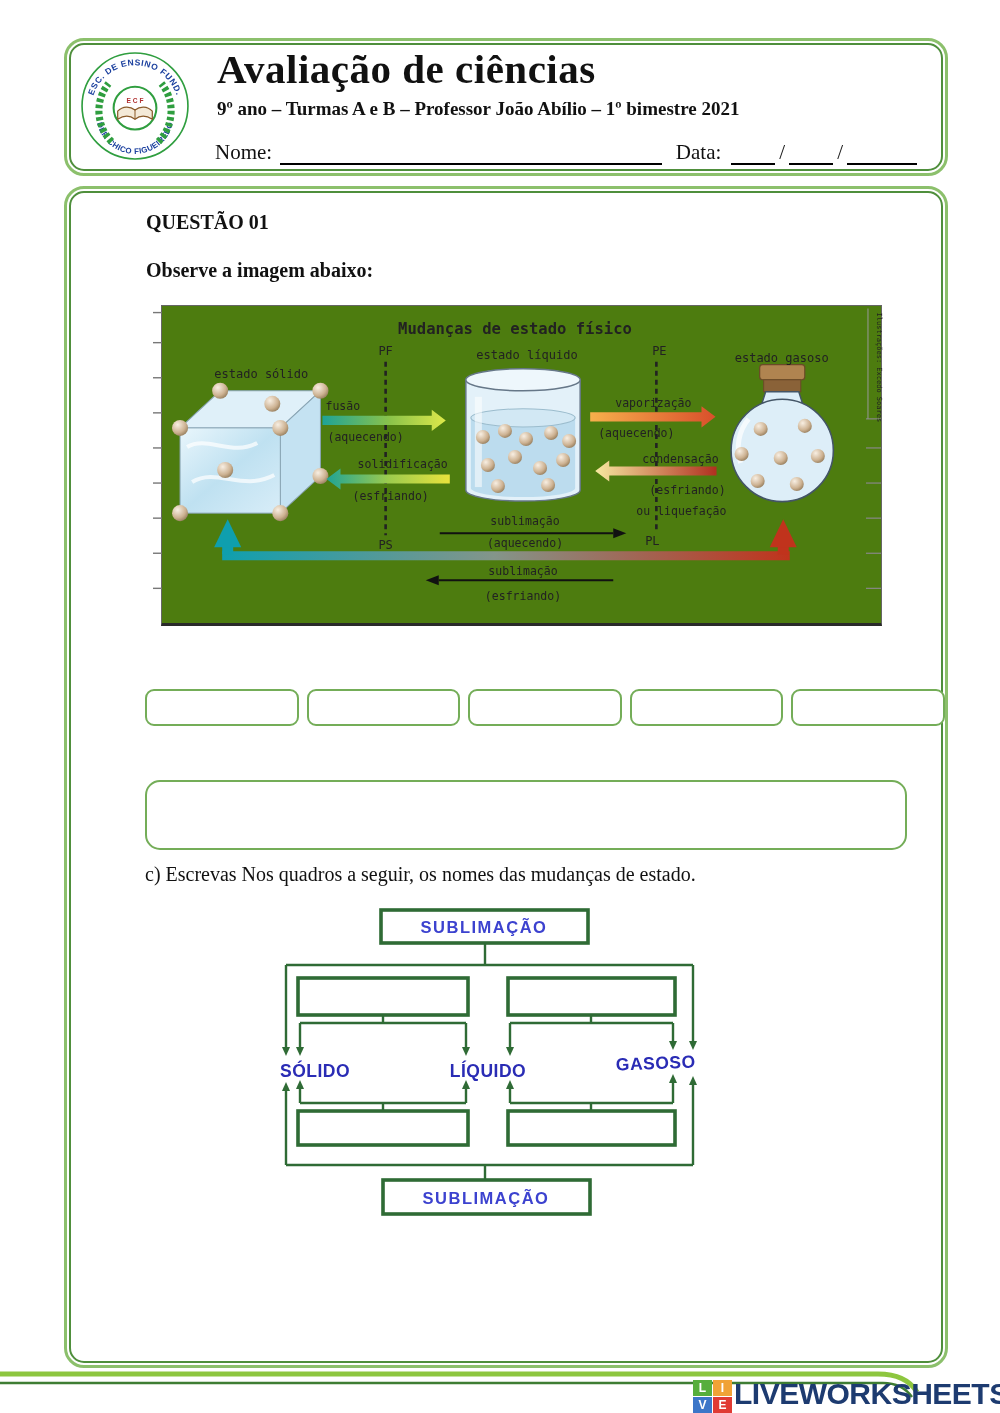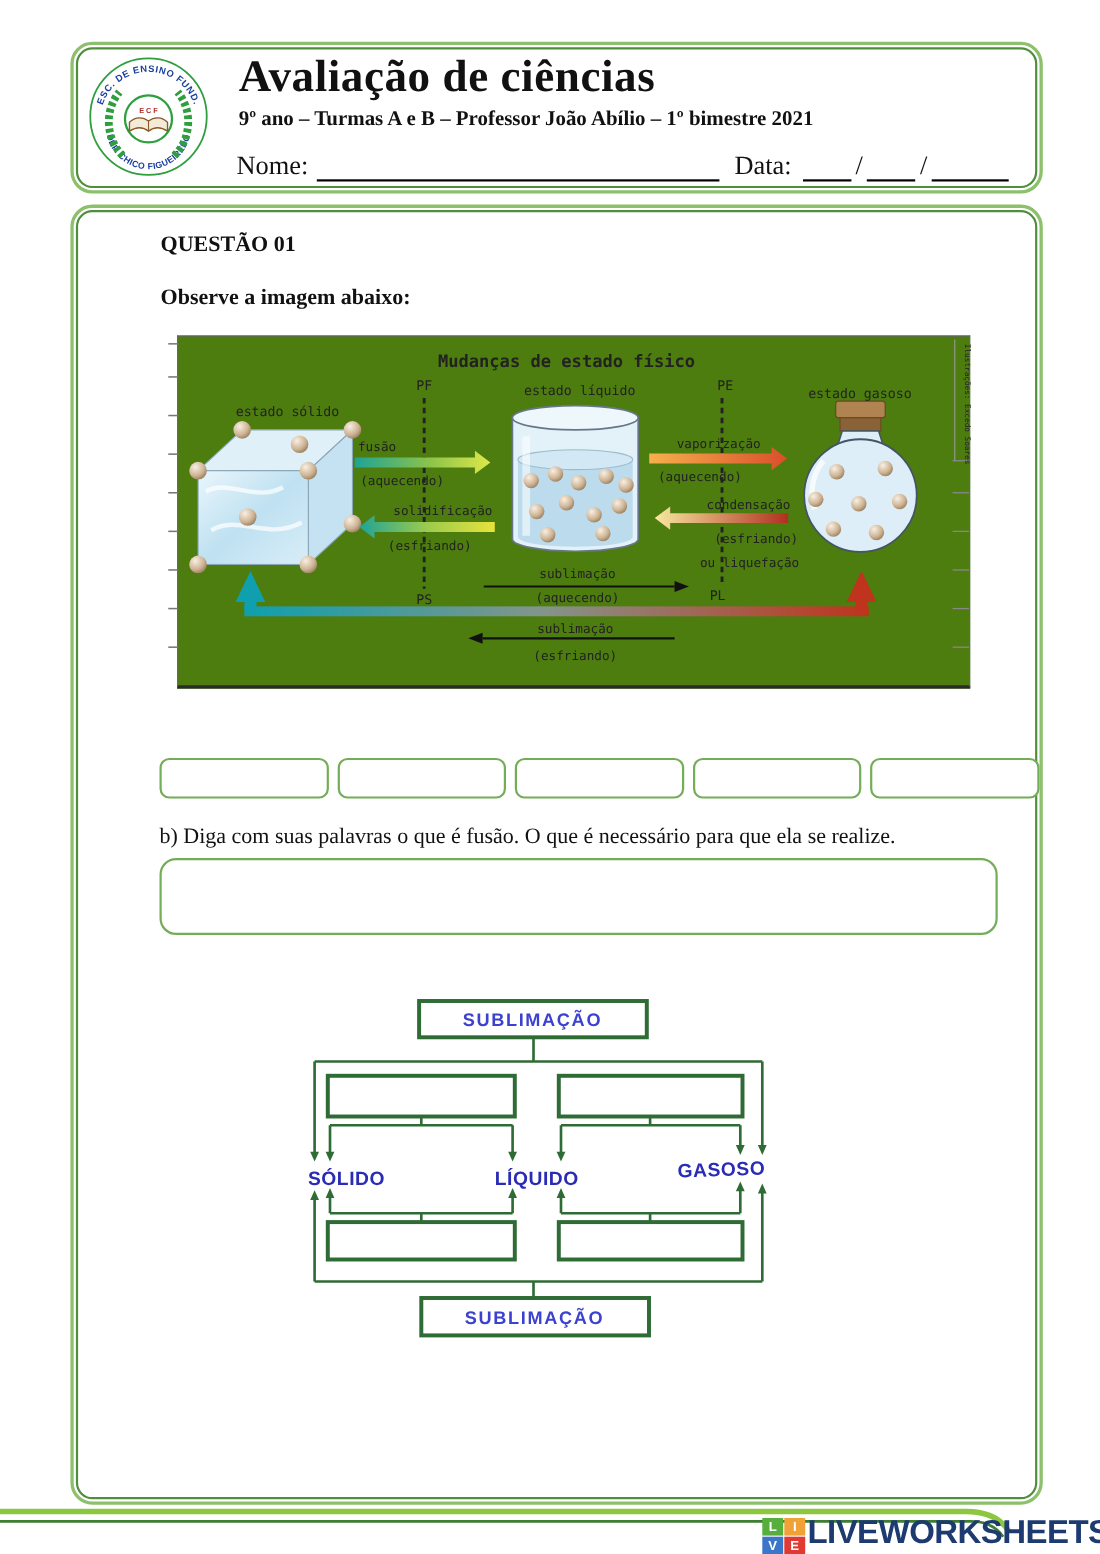--- a/index.html
+++ b/index.html
@@ -10,21 +10,21 @@
   .card{position:absolute;border:3px solid #8cc06c;border-radius:20px;background:#fff;}
   .card .inner{position:absolute;inset:2px;border:2px solid #4f8f3c;border-radius:15px;}
 
   
   #header-card{left:64px;top:38px;width:878px;height:132px;}
   .h-title{position:absolute;left:150px;right:25px;top:4px;text-align:left;
            font-size:41px;font-weight:bold;letter-spacing:.5px;}
   .h-sub{position:absolute;left:150px;right:20px;top:57px;
          font-size:19px;font-weight:bold;}
   .h-name-row{position:absolute;left:148px;right:28px;top:96px;display:flex;
-              align-items:flex-end;font-size:24px;}
+              align-items:flex-end;font-size:21px;}
   .blank{border-bottom:2px solid #000;height:26px;}
   .blank.name{flex:1;margin:0 14px 0 8px;}
   .blank.d1,.blank.d2{width:44px;}
   .blank.d3{width:70px;}
   .slash{margin:0 4px;}
 
   
   #main-card{left:64px;top:186px;width:878px;height:1176px;text-align:right;}
   .q-head{position:absolute;left:79px;top:22px;font-size:20px;font-weight:bold;}
   .q-intro{position:absolute;left:79px;top:70px;font-size:20px;font-weight:bold;}
@@ -285,23 +285,23 @@
   </div>
 
   <div class="ans-row">
     <div class="ans-box"></div>
     <div class="ans-box"></div>
     <div class="ans-box"></div>
     <div class="ans-box"></div>
     <div class="ans-box"></div>
   </div>
 
-  <div class="q-text" style="top:560px;">b) Diga com suas palavras o que é fusão. O que é necessário para que ela se realize.</div>
   <div class="big-box"></div>
 
+  <div class="q-text" style="top:674px;">c) Escrevas Nos quadros a seguir, os nomes das mudanças de estado.</div>
 
   <svg id="diagram" width="878" height="335" viewBox="0 0 878 335">
 
     <g class="dg-line">
       <path d="M418,54 V76 M219,76 H626 M219,76 V160 M626,76 V154"></path>
       <path d="M316,126 V134 M233,134 H399 M233,134 V160 M399,134 V160"></path>
       <path d="M524,126 V134 M443,134 H606 M443,134 V160 M606,134 V154"></path>
       <path d="M316,222 V214 M233,214 H399 M233,214 V198 M399,214 V198"></path>
       <path d="M524,222 V214 M443,214 H606 M443,214 V198 M606,214 V192"></path>
       <path d="M219,276 V200 M626,276 V194 M219,276 H626 M418,276 V291"></path>

